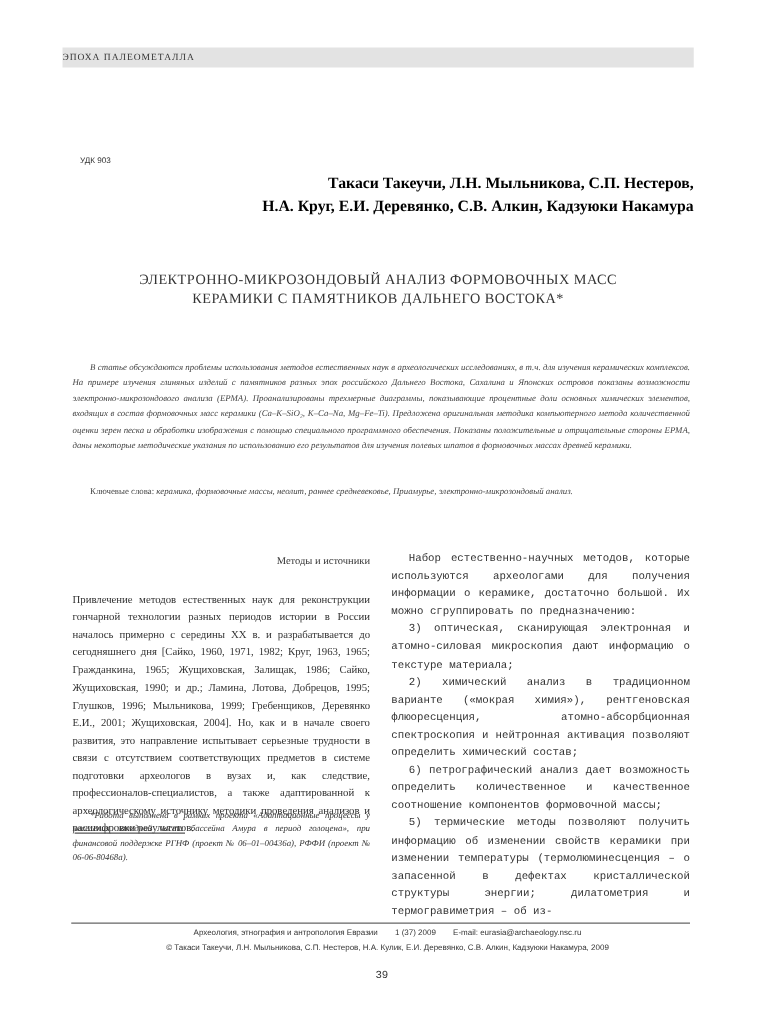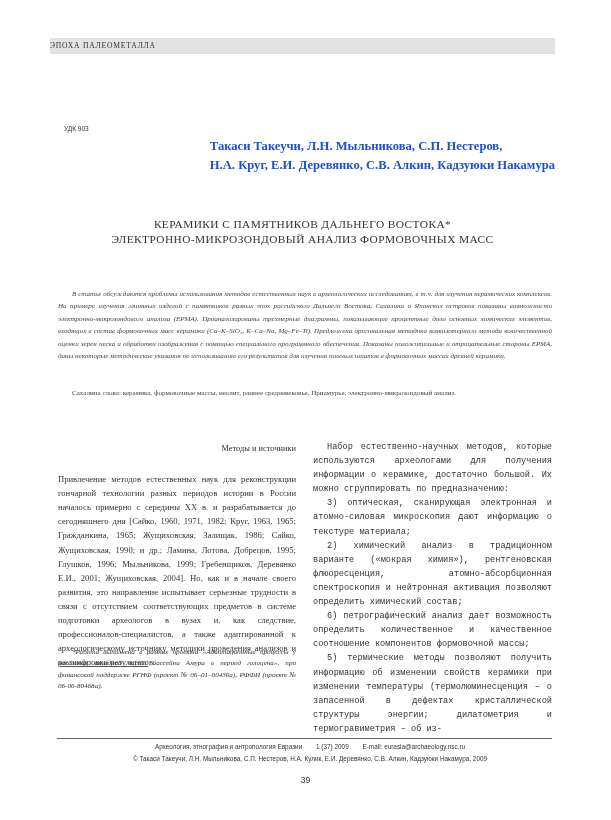--- a/index.html
+++ b/index.html
@@ -11,41 +11,41 @@
       background: #e3e3e3; 
       font-size: 7.6px; letter-spacing: 0.8px; line-height: 16px; color: #333;
     }
 
     .udk {
       position: absolute; left: 64px; top: 125px;
       font-family: "Liberation Sans", "DejaVu Sans", sans-serif; font-size: 6.5px; color: #333;
     }
 
     .authors {
-      position: absolute; right: 56px; top: 137px; text-align: left;
-      font-weight: bold; font-size: 12.6px; line-height: 19px; color: #1d4ed8; margin-left: 36px;
+      position: absolute; right: 56px; top: 137px; text-align: right;
+      font-weight: bold; font-size: 12.6px; line-height: 19px; color: #000000; margin-left: 36px;
     }
 
     .title {
       position: absolute; left: 50px; width: 505px; top: 217px; text-align: center;
       font-size: 11.4px; line-height: 15px; letter-spacing: 0.4px; color: #333;
       text-transform: uppercase;
     }
 
     .abstract {
       position: absolute; left: 58px; width: 494px; top: 288px;
       font-style: italic; font-size: 7.05px; line-height: 12.4px; color: #444;
       text-align: justify; text-indent: 14px;
     }
 
     .keywords {
       position: absolute; left: 58px; width: 494px; top: 387px;
       font-size: 7.05px; line-height: 12.4px; color: #444; text-align: justify; text-indent: 14px;
     }
-    .keywords .kw-values { }
+    .keywords .kw-values { font-style: italic; }
 
     .col {
       position: absolute; top: 440px; font-size: 8.6px; line-height: 14.1px; color: #333;
       text-align: justify;
     }
     .col-left { left: 58px; width: 238px; }
     .col-right { left: 313px; width: 239px; }
 
     .col-heading {
       font-weight: normal; text-align: right; font-size: 8.4px; margin-top: 2px; margin-bottom: 16px;
@@ -67,46 +67,46 @@
       border-top: 0.8px solid #666;
     }
     .footer {
       position: absolute; left: 40px; width: 540px; top: 741px; text-align: center;
       font-family: "Liberation Sans", "DejaVu Sans", sans-serif; font-size: 6.4px; line-height: 11.5px; color: #333;
     }
     .footer .line1 span { margin: 0 6px; }
 
     .page-number {
       position: absolute; left: 0; width: 611px; top: 775px; text-align: center;
-      font-family: Liberation Sans, sans-serif; font-size: 8.6px; color: #333;
+      font-family: Liberation Mono, monospace; font-size: 8.6px; color: #333;
     }
   </style>
 </head>
 <body>
 
 <div class="section-band">
   <span>ЭПОХА ПАЛЕОМЕТАЛЛА</span>
 </div>
 
 <div class="udk">УДК 903</div>
 
 <div class="authors">
   <div>Такаси Такеучи, Л.Н. Мыльникова, С.П. Нестеров,</div>
   <div>Н.А. Круг, Е.И. Деревянко, С.В. Алкин, Кадзуюки Накамура</div>
 </div>
 
 <div class="title">
+  <div>Электронно-микрозондовый анализ формовочных масс</div>
   <div>керамики с памятников Дальнего Востока*</div>
-  <div>Электронно-микрозондовый анализ формовочных масс</div>
 </div>
 
 <p class="abstract">В статье обсуждаются проблемы использования методов естественных наук в археологических исследованиях, в т.ч. для изучения керамических комплексов. На примере изучения глиняных изделий с памятников разных эпох российского Дальнего Востока, Сахалина и Японских островов показаны возможности электронно-микрозондового анализа (ЕРМА). Проанализированы трехмерные диаграммы, показывающие процентные доли основных химических элементов, входящих в состав формовочных масс керамики (Ca–K–SiO₂, K–Ca–Na, Mg–Fe–Ti). Предложена оригинальная методика компьютерного метода количественной оценки зерен песка и обработки изображения с помощью специального программного обеспечения. Показаны положительные и отрицательные стороны ЕРМА, даны некоторые методические указания по использованию его результатов для изучения полевых шпатов в формовочных массах древней керамики.</p>
 
 <p class="keywords">
-  <span>Сахалина слова: </span><span class="kw-values">керамика, формовочные массы, неолит, раннее средневековье, Приамурье, электронно-микрозондовый анализ.</span>
+  <span>Ключевые слова: </span><span class="kw-values">керамика, формовочные массы, неолит, раннее средневековье, Приамурье, электронно-микрозондовый анализ.</span>
 </p>
 
 <div class="col col-left">
   <div class="col-heading">Методы и источники</div>
   <p class="para">Привлечение методов естественных наук для реконструкции гончарной технологии разных периодов истории в России началось примерно с середины XX в. и разрабатывается до сегодняшнего дня [Сайко, 1960, 1971, 1982; Круг, 1963, 1965; Гражданкина, 1965; Жущиховская, Залищак, 1986; Сайко, Жущиховская, 1990; и др.; Ламина, Лотова, Добрецов, 1995; Глушков, 1996; Мыльникова, 1999; Гребенщиков, Деревянко Е.И., 2001; Жущиховская, 2004]. Но, как и в начале своего развития, это направление испытывает серьезные трудности в связи с отсутствием соответствующих предметов в системе подготовки археологов в вузах и, как следствие, профессионалов-специалистов, а также адаптированной к археологическому источнику методики проведения анализов и расшифровки результатов.</p>
 </div>
 
 <div class="col col-right">
   <p class="para">Набор естественно-научных методов, которые используются археологами для получения информации о керамике, достаточно большой. Их можно сгруппировать по предназначению:</p>
   <p class="para">3) оптическая, сканирующая электронная и атомно-силовая микроскопия дают информацию о текстуре материала;</p>

